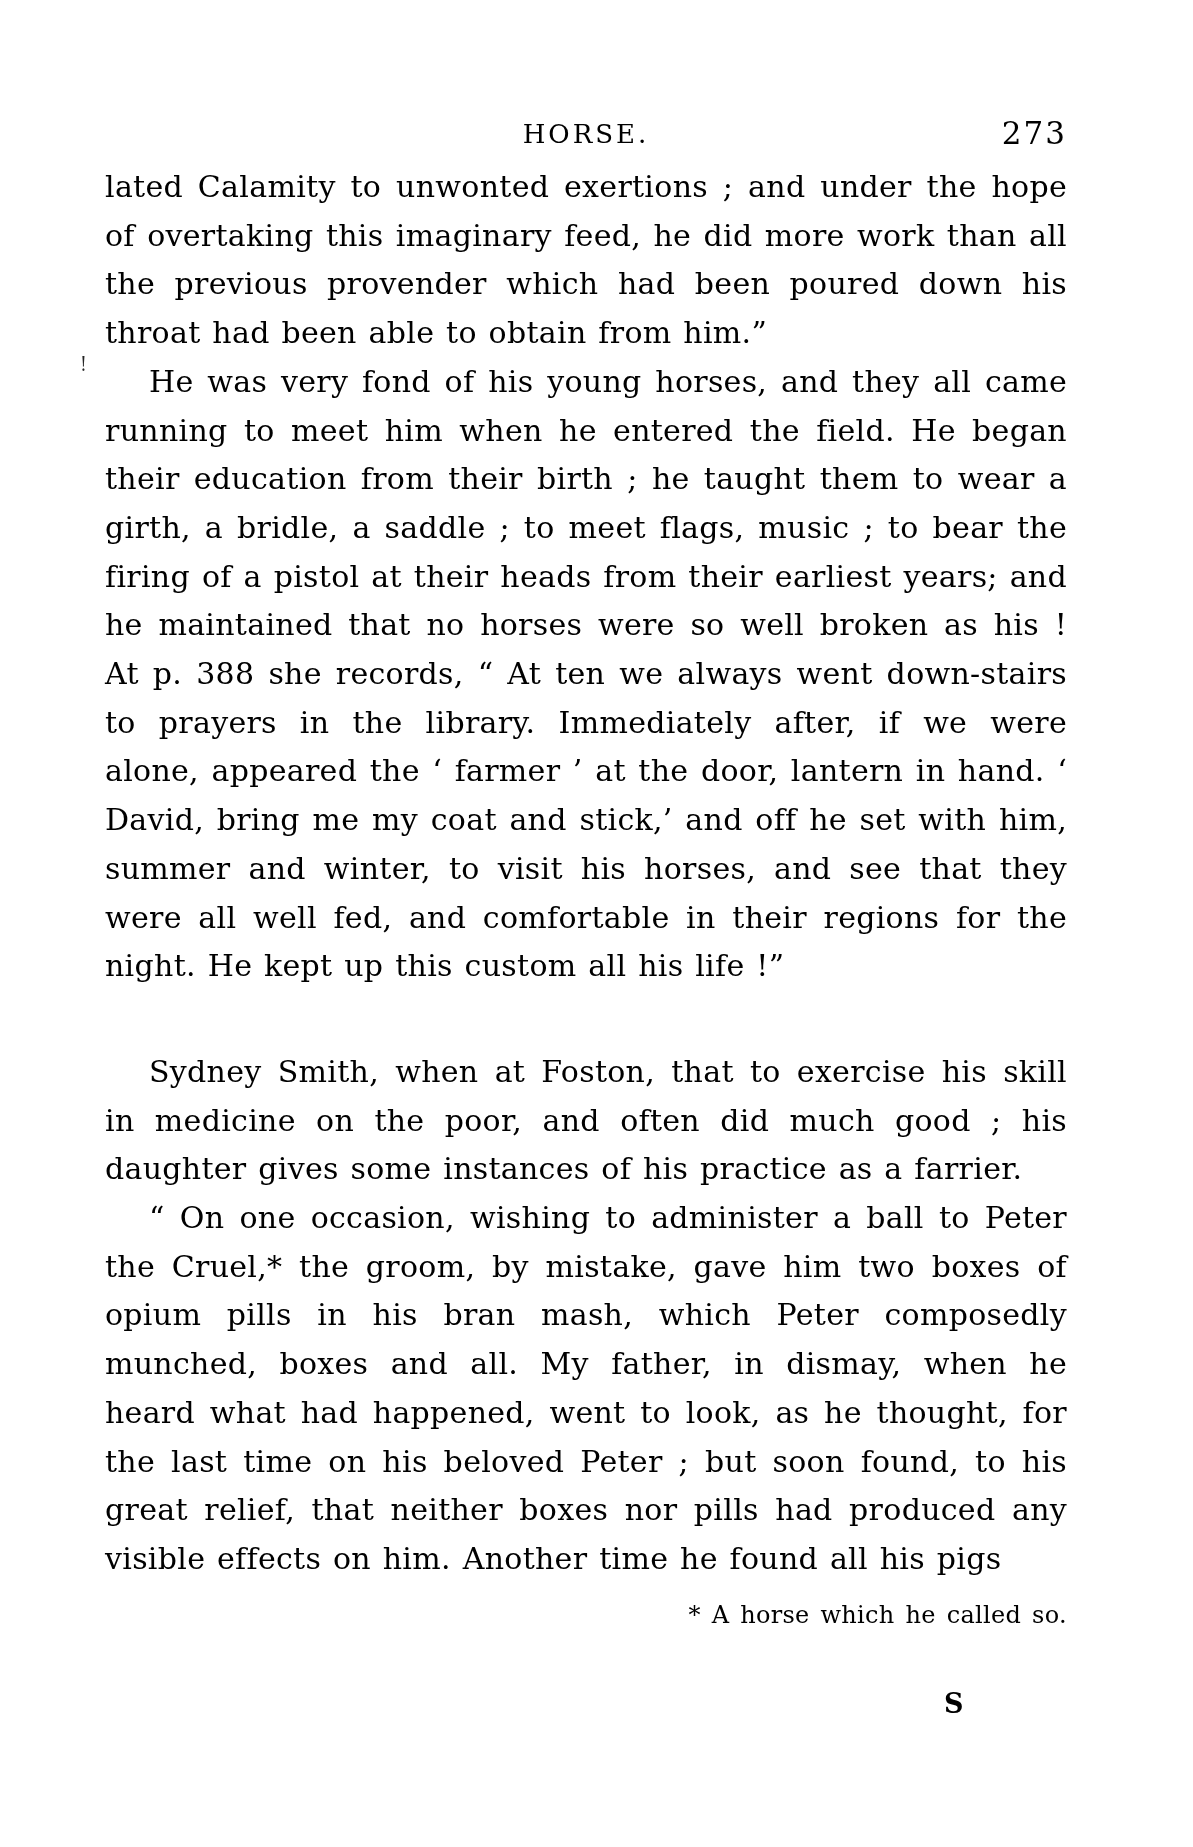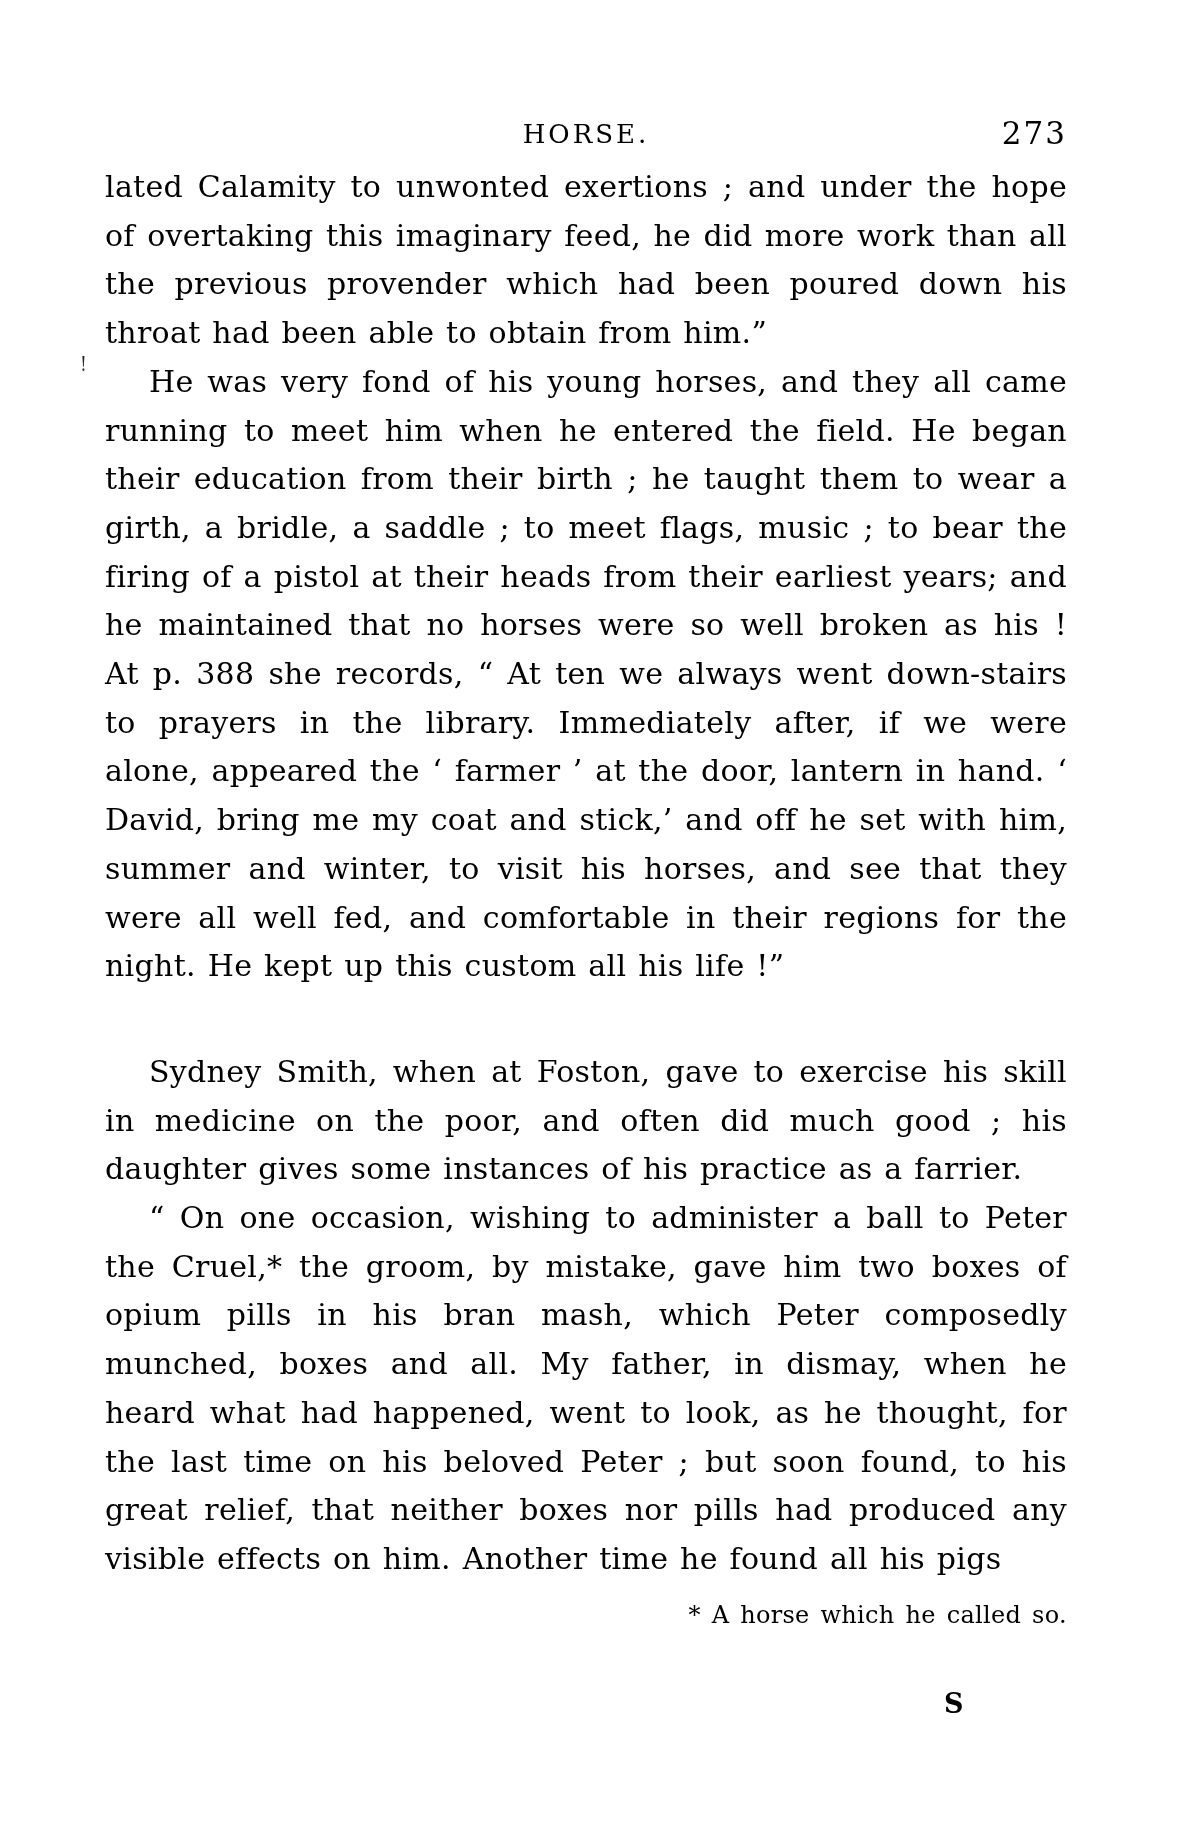--- a/index.html
+++ b/index.html
@@ -96,20 +96,20 @@
   <header class="running-head">
     <span class="head-title">HORSE.</span>
     <span class="page-num">273</span>
   </header>
 
   <span class="margin-mark">!</span>
 
   <main class="text-block">
     <p class="para no-indent">lated Calamity to unwonted exertions ; and under the hope of overtaking this imaginary feed, he did more work than all the previous provender which had been poured down his throat had been able to obtain from him.”</p>
     <p class="para">He was very fond of his young horses, and they all came running to meet him when he entered the field.  He began their education from their birth ; he taught them to wear a girth, a bridle, a saddle ; to meet flags, music ; to bear the firing of a pistol at their heads from their earliest years; and he maintained that no horses were so well broken as his !  At p. 388 she records, “ At ten we always went down-stairs to prayers in the library.  Immediately after, if we were alone, appeared the ‘ farmer ’ at the door, lantern in hand.  ‘ David, bring me my coat and stick,’ and off he set with him, summer and winter, to visit his horses, and see that they were all well fed, and comfortable in their regions for the night.  He kept up this custom all his life !”</p>
-    <p class="para section-gap">Sydney Smith, when at Foston, gave to exercise his skill in medicine on the poor, and often did much good ; his daughter gives some instances of his practice as a farrier.</p>
+    <p class="para section-gap">Sydney Smith, when at Foston, that to exercise his skill in medicine on the poor, and often did much good ; his daughter gives some instances of his practice as a farrier.</p>
     <p class="para">“ On one occasion, wishing to administer a ball to Peter the Cruel,* the groom, by mistake, gave him two boxes of opium pills in his bran mash, which Peter composedly munched, boxes and all.  My father, in dismay, when he heard what had happened, went to look, as he thought, for the last time on his beloved Peter ; but soon found, to his great relief, that neither boxes nor pills had produced any visible effects on him.  Another time he found all his pigs</p>
     <div class="footnote">* A horse which he called so.</div>
   </main>
 
   <span class="signature">S</span>
 
 </div>
 
 </body></html>

